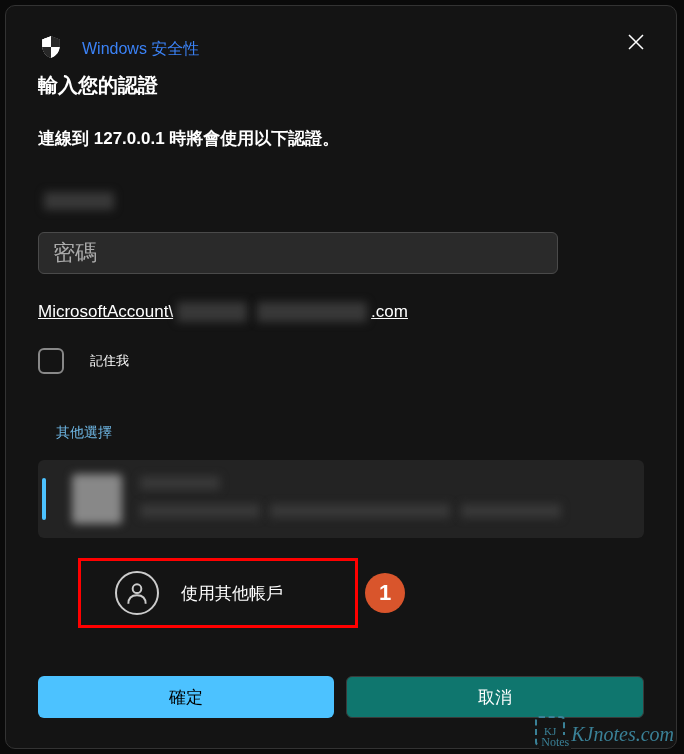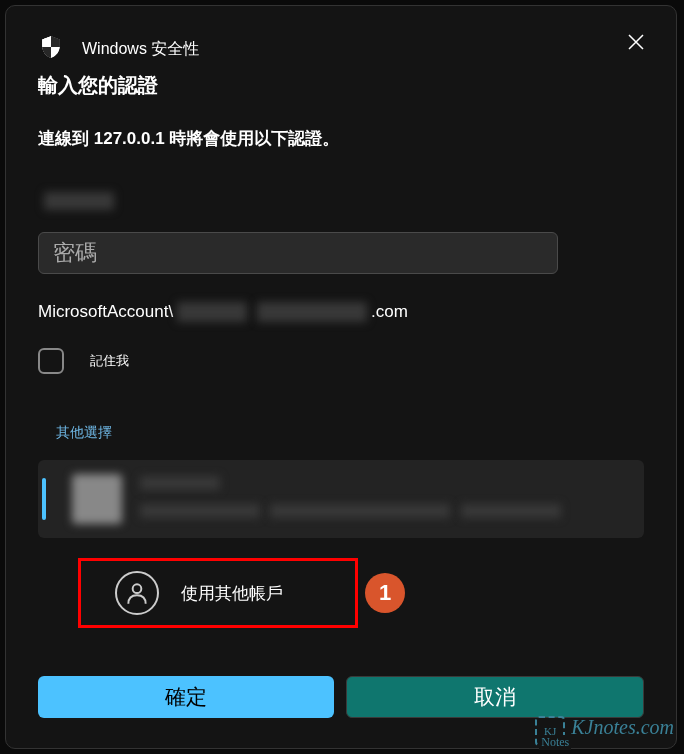--- a/index.html
+++ b/index.html
@@ -45,21 +45,21 @@
       gap: 18px;
       margin-bottom: 8px;
     }
     .shield-icon svg {
       width: 26px;
       height: 26px;
     }
     .header-title {
       font-size: 16px;
       font-weight: 400;
-      color: #ffffff;
+      color: #3b82f6;
     }
     .main-title {
       font-size: 20px;
       font-weight: 600;
       margin-top: 6px;
       margin-bottom: 28px;
     }
     .description {
       font-size: 17px;
       font-weight: 700;
@@ -87,20 +87,21 @@
       font-size: 22px;
       line-height: 40px;
       margin-bottom: 28px;
     }
     .account-info {
       font-size: 17px;
       margin-bottom: 26px;
       display: flex;
       align-items: flex-end;
       gap: 4px;
+      text-decoration: underline;
     }
     .remember-row {
       display: flex;
       align-items: center;
       gap: 16px;
       margin-bottom: 50px;
     }
     .checkbox {
       width: 26px;
       height: 26px;
@@ -195,41 +196,41 @@
       gap: 12px;
       position: absolute;
       bottom: 30px;
       left: 32px;
       right: 32px;
     }
     .btn {
       flex: 1;
       height: 42px;
       border-radius: 6px;
-      font-size: 21px;
+      font-size: 17px;
       display: flex;
       align-items: center;
       justify-content: center;
       cursor: pointer;
     }
     .btn-primary {
       background: #4cc2ff;
       color: #000;
     }
     .btn-secondary {
       background: #0f766e;
       color: #fff;
       border: 1px solid #3a3a3a;
     }
     .watermark {
       position: absolute;
       bottom: 8px;
       right: 10px;
       display: flex;
-      align-items: flex-start;
+      align-items: flex-end;
       gap: 6px;
       color: #3a8197;
       font-size: 20px;
       font-family: Georgia, serif;
       font-style: italic;
       margin-left: 40px;
     }
     .watermark-icon {
       width: 30px;
       height: 30px;

